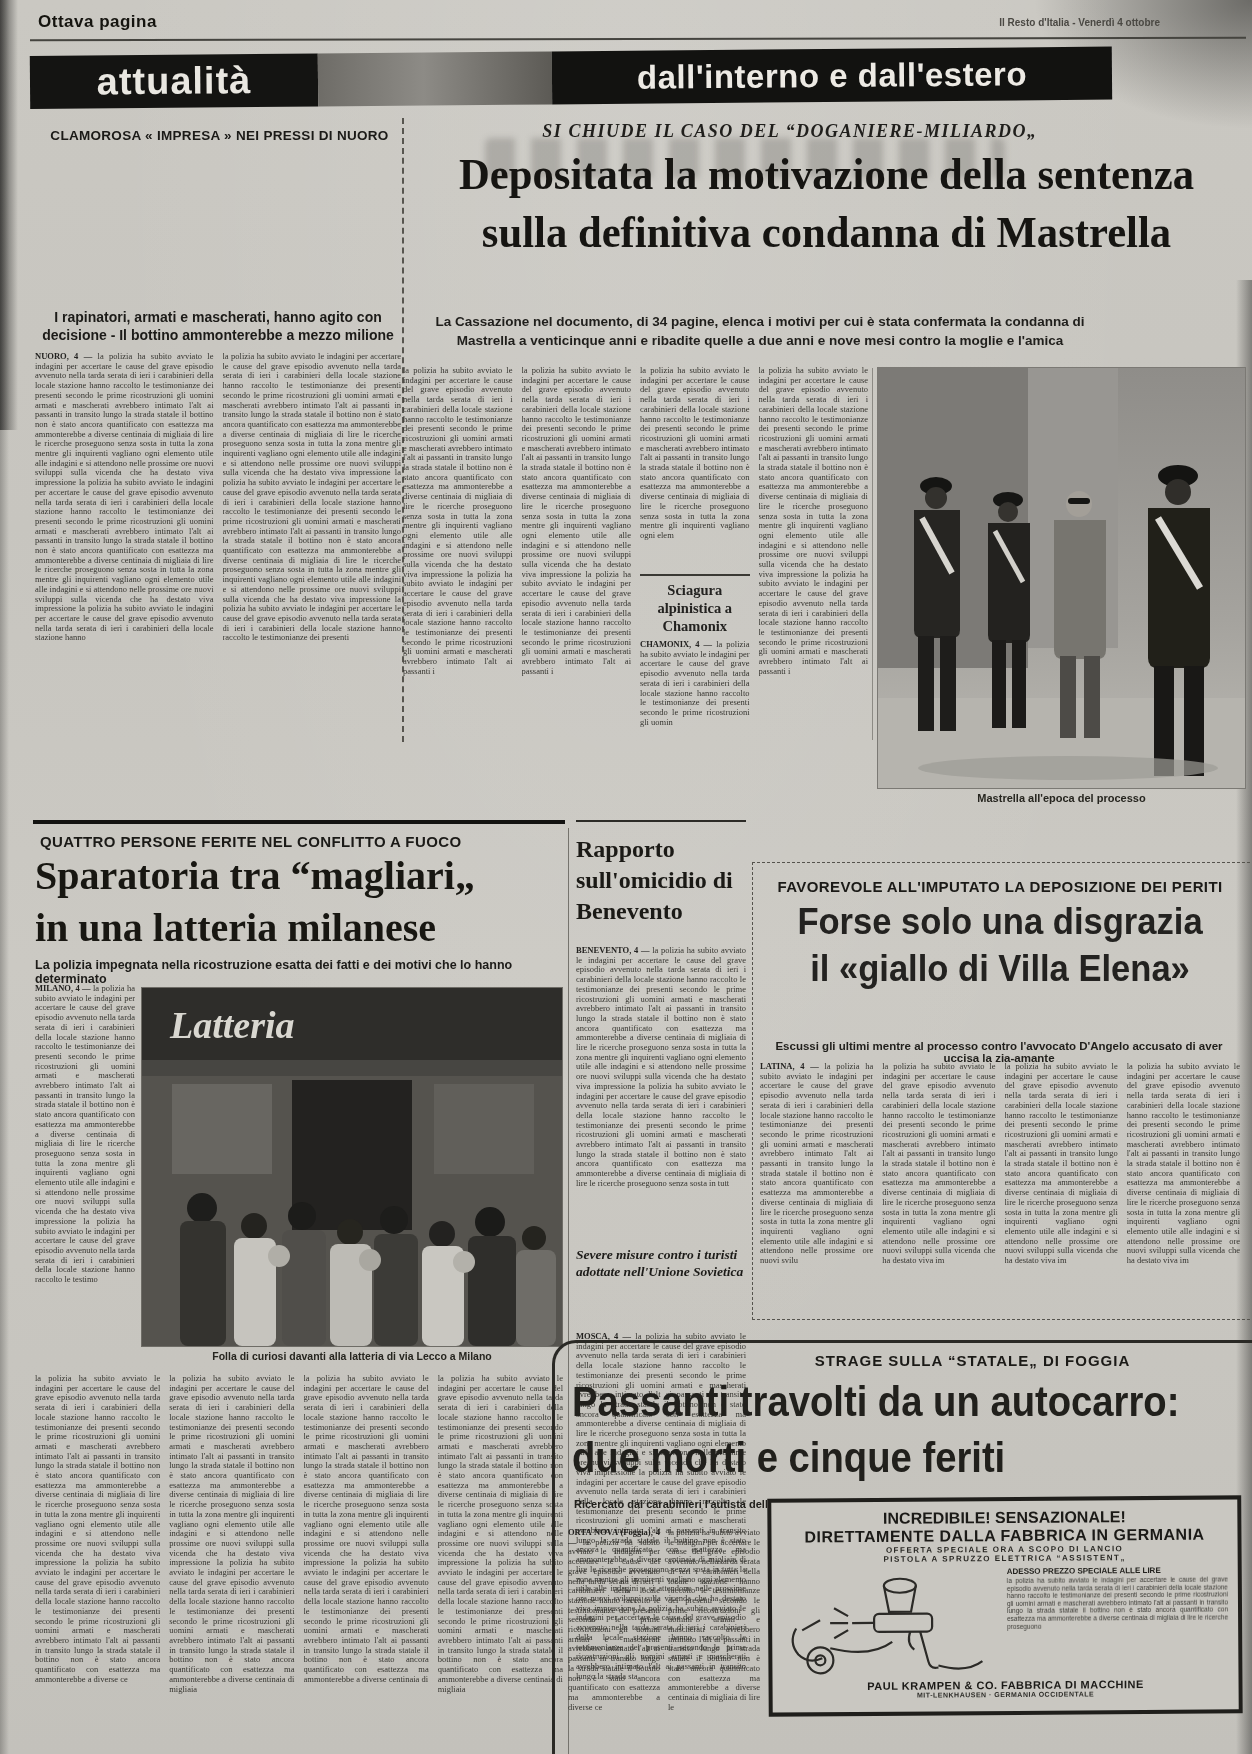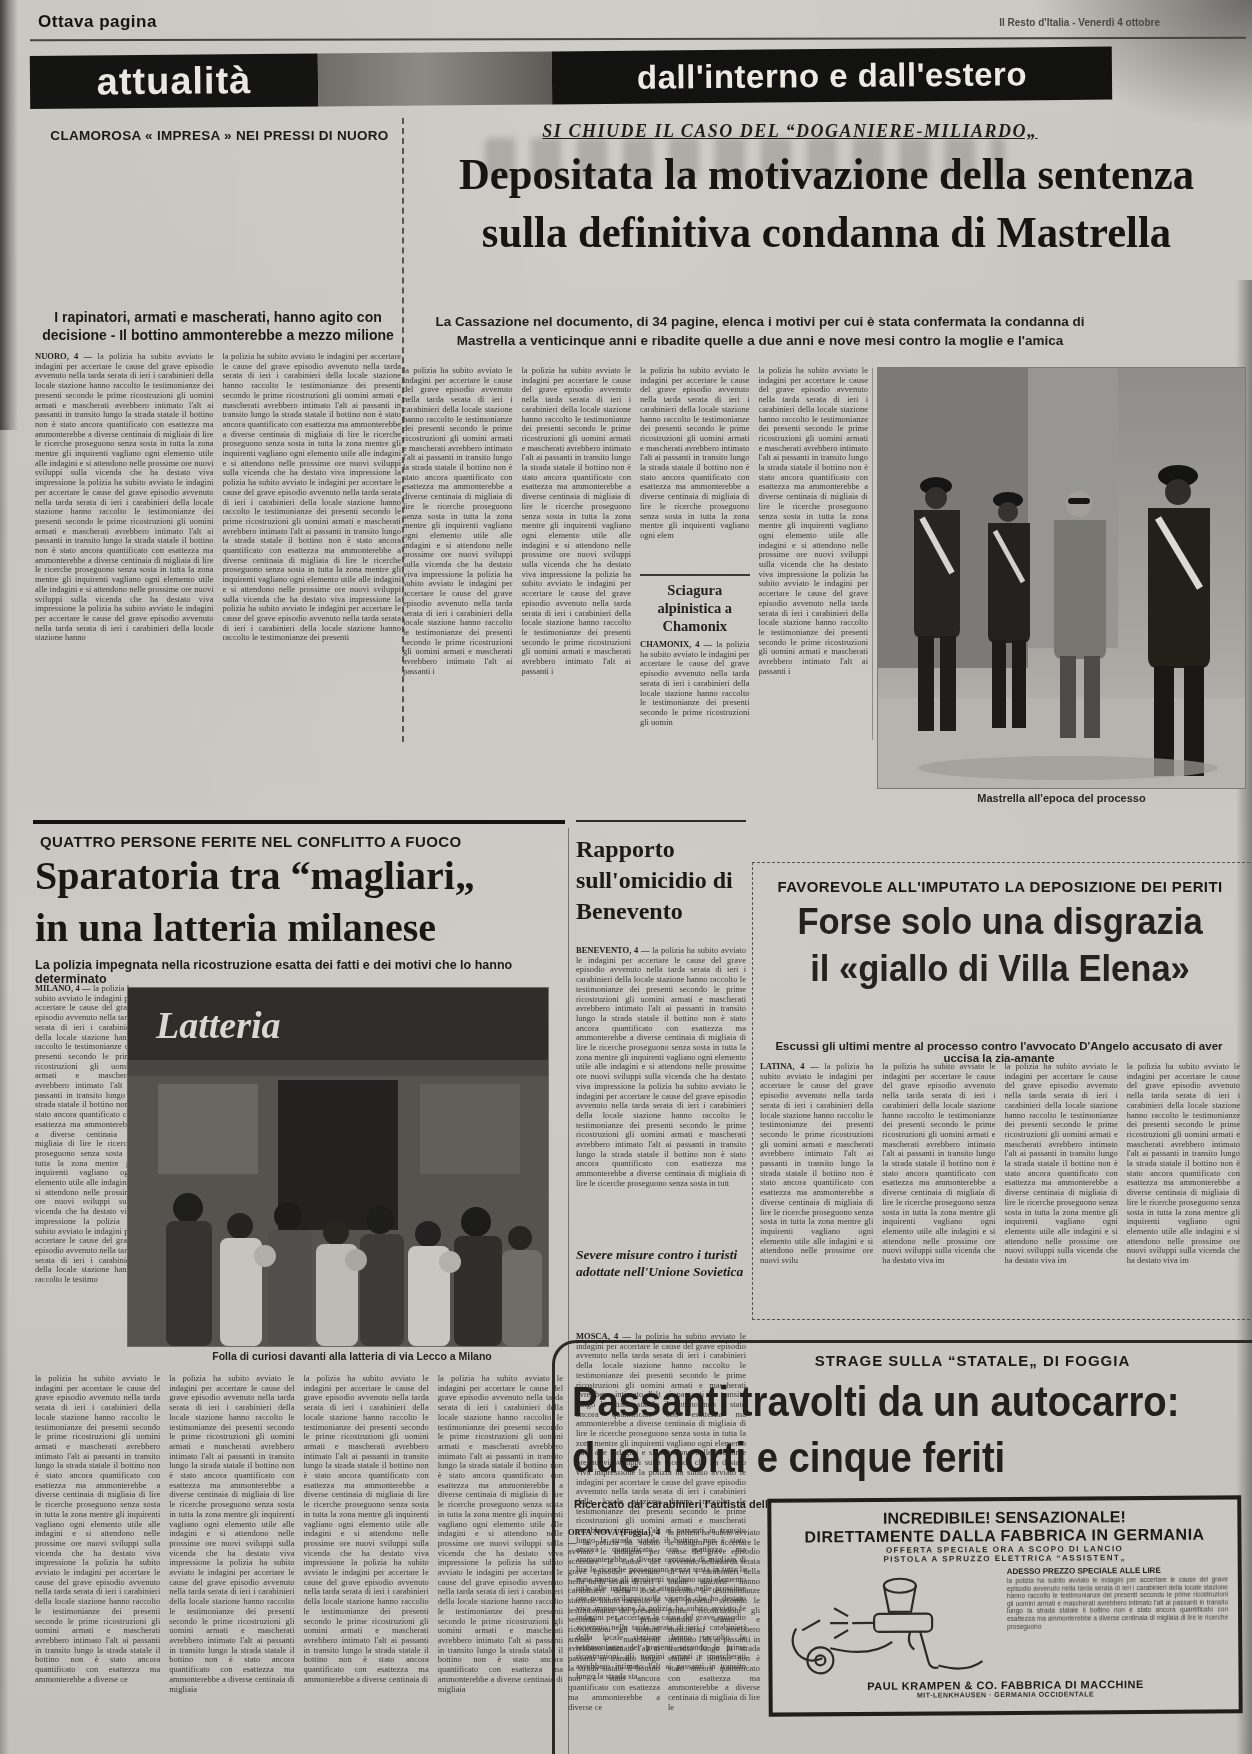--- a/index.html
+++ b/index.html
@@ -36,38 +36,38 @@
   .a1-body{left:35px;top:352px;width:366px;height:380px;display:flex;gap:9px;}
   
   .col{flex:1;font:8.5px/9.7px "Liberation Serif",serif;text-align:justify;overflow:hidden;color:#35342f;filter:blur(.3px);}
   .colabs{font:8.5px/9.7px "Liberation Serif",serif;text-align:justify;overflow:hidden;color:#35342f;filter:blur(.3px);}
   .dl{font-weight:bold;color:#232220;}
   
   .vdash{left:402px;top:118px;height:624px;border-left:2px dashed #57554f;}
   .ghost{left:485px;top:138px;width:520px;height:40px;border-radius:6px;
          background:repeating-linear-gradient(90deg,rgba(62,60,55,.22) 0 30px,transparent 30px 46px);filter:blur(3px);}
   .a2-kicker{left:460px;top:121px;width:660px;font-size:18px;letter-spacing:1.5px;text-align:center;
-             font-family:"Liberation Serif",serif;font-style:italic;font-weight:bold;color:#201f1c;text-decoration:underline;}
+             font-family:"Liberation Serif",serif;font-style:italic;font-weight:bold;color:#201f1c;}
   .a2-head{left:408px;top:146px;width:837px;text-align:center;font:900 44px/58px "Liberation Serif",serif;color:#161512;}
   .a2-head .hline{transform:scaleX(.97);transform-origin:50% 50%;display:block;}
   .a2-sub{left:430px;top:312px;width:660px;font:bold 13.5px/19px "Liberation Sans",sans-serif;text-align:center;color:#201f1c;}
   .a2-body{left:403px;top:366px;width:465px;height:374px;display:flex;gap:9px;}
   .a2-col3{flex:1;display:flex;flex-direction:column;overflow:hidden;}
   .chambox{border-top:2px solid #3a3934;margin-top:12px;padding-top:5px;}
   .chambox .t{font:bold 14.5px/18px "Liberation Serif",serif;text-align:center;color:#232220;display:block;}
   .vline-photo{left:872px;top:368px;width:1px;height:372px;background:#8c8a84;}
   .photo1{left:878px;top:368px;width:367px;height:420px;background:#a9a7a2;outline:1px solid #7b7974;}
   .caption1{left:878px;top:792px;width:367px;text-align:center;font:bold 11px "Liberation Sans",sans-serif;color:#26251f;}
   
   .a3-rule{left:33px;top:820px;width:532px;height:4px;background:#131311;}
   .a3-kicker{left:40px;top:833px;width:525px;font-size:15px;letter-spacing:.4px;}
   .a3-head{left:35px;top:850px;width:530px;font:900 40px/52px "Liberation Serif",serif;color:#181712;}
   .a3-sub{left:35px;top:958px;width:528px;font:bold 12.5px "Liberation Sans",sans-serif;color:#1d1c19;}
   .a3-colnarrow{left:35px;top:984px;width:100px;height:362px;}
-  .photo2{left:128px;top:988px;width:420px;height:358px;background:#57554f;outline:1px solid #6e6c66;text-decoration:underline;}
+  .photo2{left:142px;top:988px;width:420px;height:358px;background:#57554f;outline:1px solid #6e6c66;text-decoration:underline;}
   .caption2{left:142px;top:1350px;width:420px;text-align:center;font:bold 10.5px "Liberation Sans",sans-serif;color:#26251f;}
   .a3-bottom{left:35px;top:1374px;width:528px;height:378px;display:flex;gap:9px;}
   
   .vsep1{left:568px;top:828px;width:1px;height:926px;background:#757漂;background:#75736d;}
   
   .a4-rule{left:576px;top:820px;width:170px;height:2px;background:#2c2b27;}
   .a4-title{left:576px;top:834px;width:170px;font:900 24px/31px "Liberation Serif",serif;color:#1b1a16;}
   .a4-body1{left:576px;top:946px;width:170px;height:294px;}
   .a4-sub{left:576px;top:1246px;width:170px;font:bold italic 13.5px/17px "Liberation Serif",serif;color:#1d1c19;}
   .a4-body2{left:576px;top:1332px;width:170px;height:418px;}

